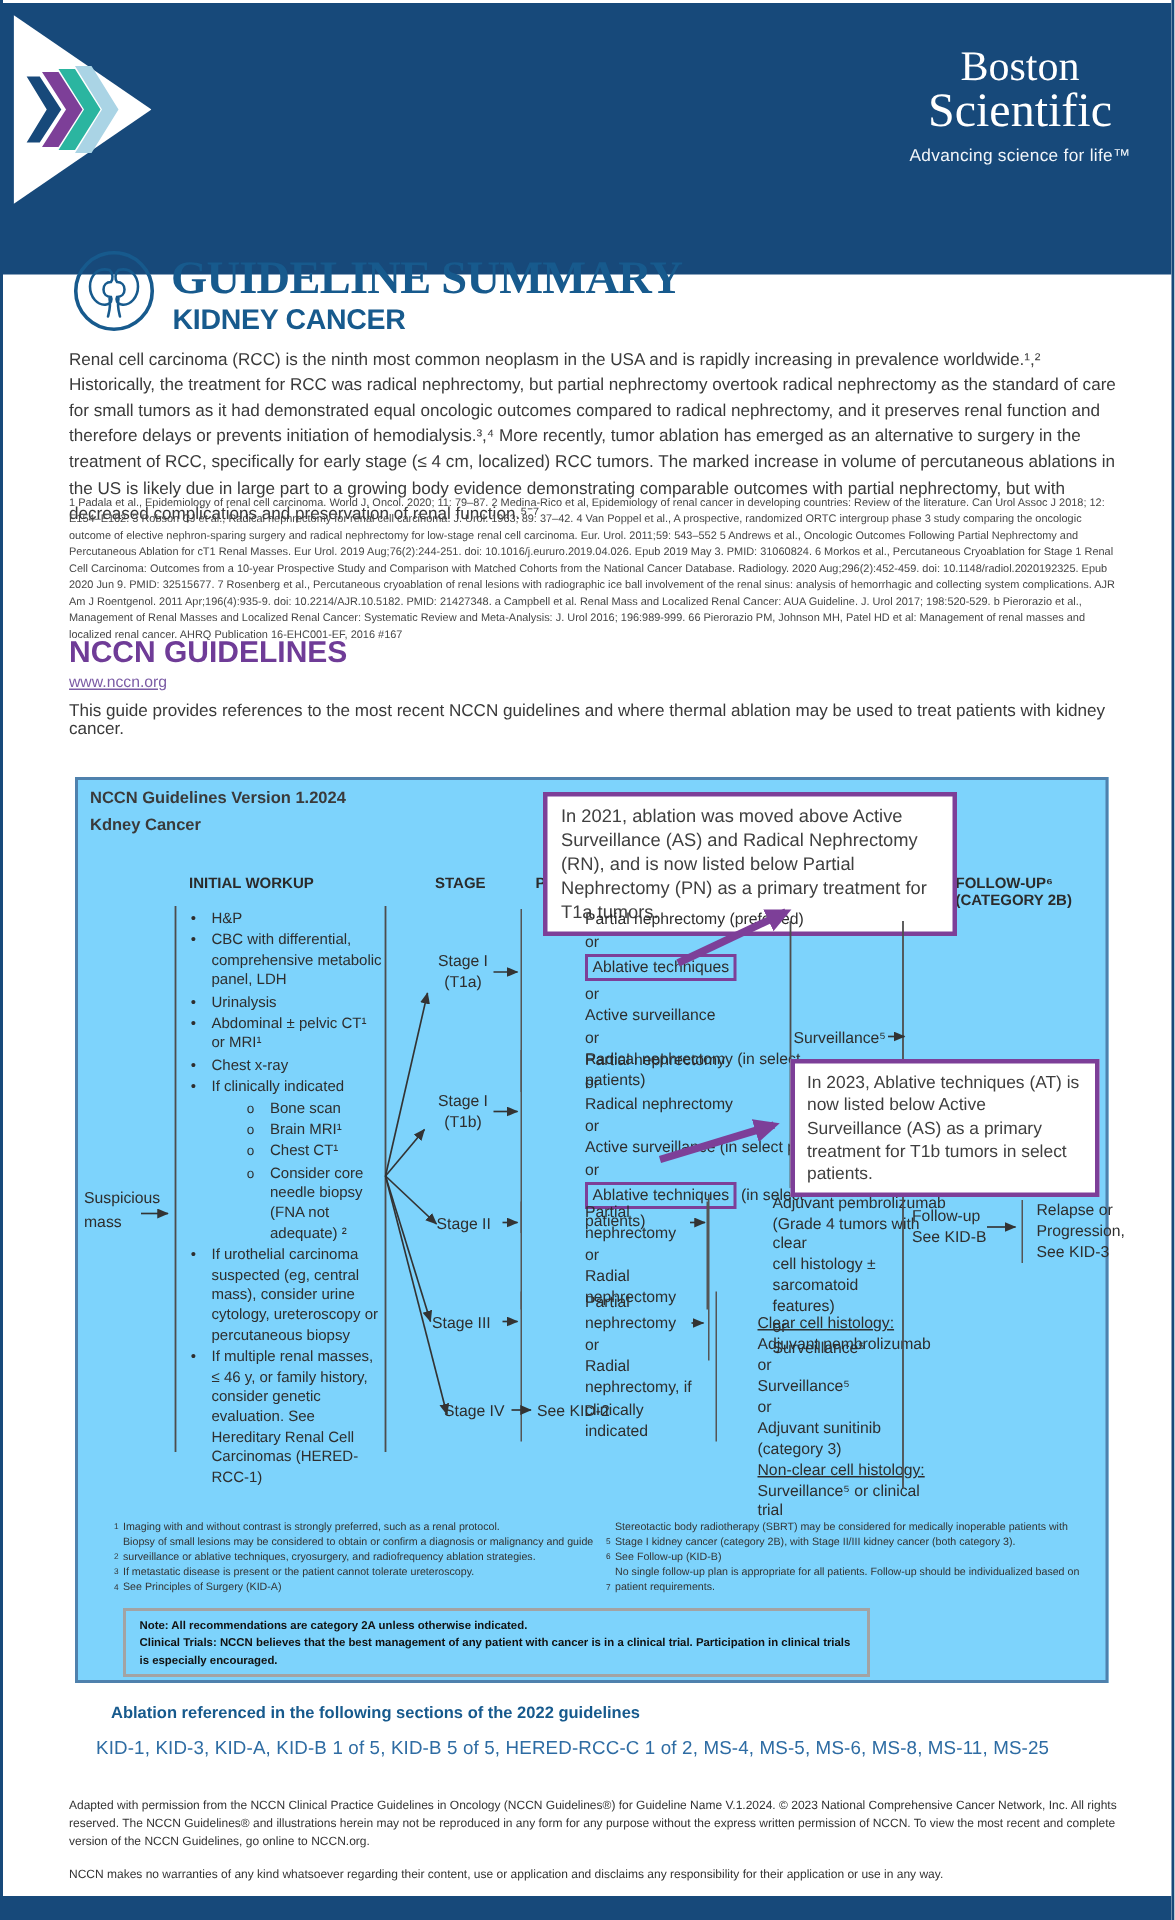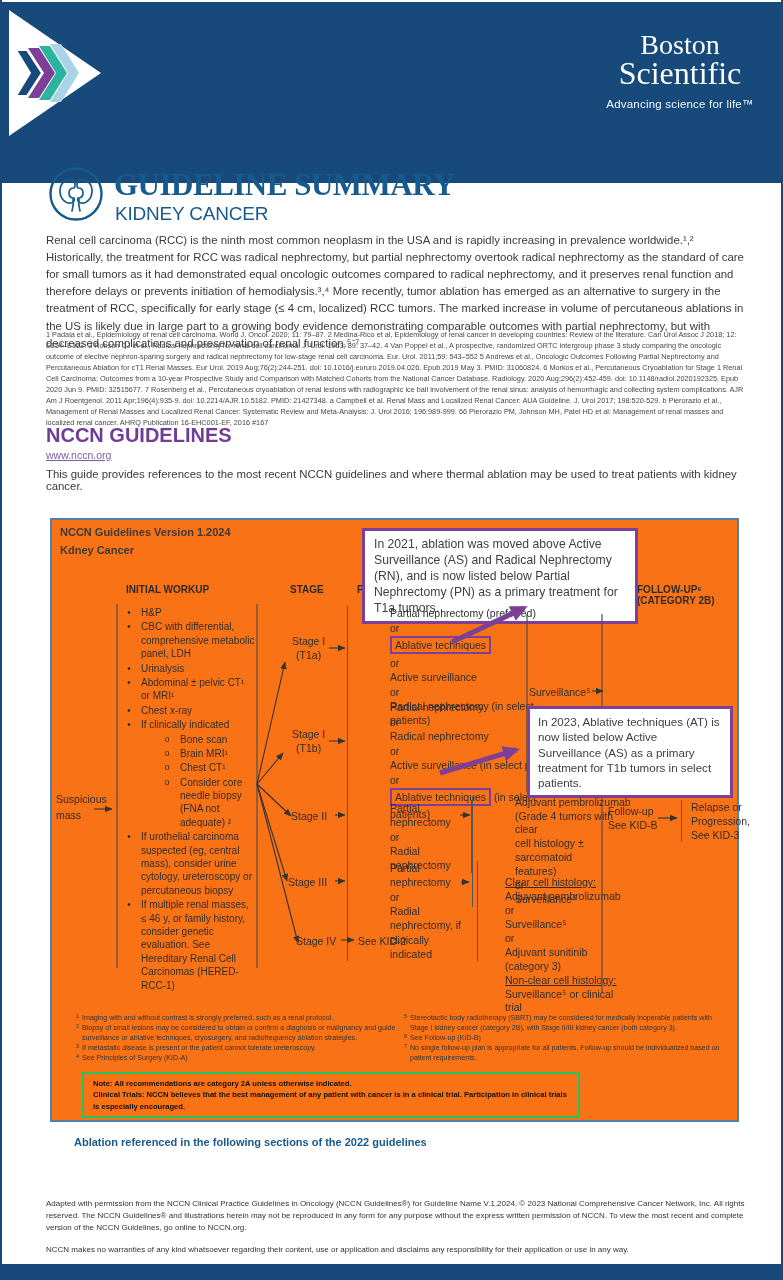--- a/index.html
+++ b/index.html
@@ -13,30 +13,30 @@
        clip-path:polygon(0 0,100% 50%,0 100%);}
   .chev{position:absolute;left:12px;top:40px;}
   .logo{position:absolute;right:16px;top:30px;width:170px;text-align:center;color:#fff;}
   .logo .l1{font-family:"Liberation Serif",serif;font-size:28px;line-height:26px;}
   .logo .l2{font-family:"Liberation Serif",serif;font-size:32px;line-height:30px;}
   .tagline{margin-top:10px;font-size:11.5px;font-weight:400;letter-spacing:.2px;color:#f2f6fa;}
   
   .kicon{left:46px;top:166px;}
   .h1{left:112px;top:167px;font-family:"Liberation Serif",serif;font-weight:bold;
       font-size:31px;letter-spacing:-.5px;color:#175a8d;}
-  .h2{left:113px;top:203px;font-size:19px;font-weight:normal;color:#175a8d;letter-spacing:-.2px;}
+  .h2{left:113px;top:203px;font-size:19px;font-weight:bold;color:#175a8d;letter-spacing:-.2px;}
   
   .intro{left:44px;top:232px;width:704px;font-size:11.4px;line-height:1.5;color:#3a3a3a;}
   .refs{left:44px;top:330px;width:704px;font-size:7.3px;line-height:1.5;color:#474747;}
   .nccnh{left:44px;top:424px;font-size:20px;font-weight:bold;color:#6f3c97;}
   .nccnl{left:44px;top:449px;font-size:10.5px;color:#7b5ca5;text-decoration:underline;cursor:pointer;}
   .nccnd{left:44px;top:468px;width:704px;font-size:11.4px;color:#3a3a3a;}
   
   .fc{left:48px;top:518px;width:689px;height:604px;border:2px solid #4f81ad;box-sizing:border-box;
-      background:#f97316;font-size:10.5px;color:#2e2e2e;}
+      background:#7dd3fc;font-size:10.5px;color:#2e2e2e;}
   .fc .abs{position:absolute;}
   .vtitle{left:8px;top:6px;font-size:11px;font-weight:bold;color:#3a3a3a;}
   .vsub{left:8px;top:24px;font-size:11px;font-weight:bold;color:#3a3a3a;}
   .colh{font-size:10px;font-weight:bold;color:#2b2b2b;}
   .prel{white-space:pre-line;}
   .callout{border:3px solid #7d3f98;background:#fff;color:#3f3f3f;box-sizing:border-box;}
   .c1{left:310px;top:8px;width:276px;padding:5px 9px;font-size:12.2px;line-height:1.32;}
   .c2{left:475px;top:186px;width:206px;padding:5px 8px;font-size:11.6px;line-height:1.32;z-index:5;}
   .wlist{left:72px;top:86px;width:131px;font-size:10px;line-height:1.34;}
   .wi{display:flex;margin-bottom:1px;}
@@ -44,23 +44,23 @@
   .wi.sub{padding-left:38px;}
   .wi.sub .mk{margin-right:8px;font-size:9px;}
   .susp{left:4px;top:272px;font-size:10.5px;line-height:1.5;}
   .stg{font-size:10.5px;line-height:1.35;}
   .blk{font-size:10.5px;line-height:1.34;}
   .bl{border-left:1.3px solid #555;padding-left:9px;}
   .br{border-right:1.3px solid #555;padding-right:6px;}
   .fl{margin:0 0 .5px 0;padding-left:33px;}
   .fl.u{text-decoration:underline;}
   .abox{display:inline-block;border:2.5px solid #7d3f98;padding:0 3px;margin:1px 0;}
-  .fn{display:flex;font-size:7.1px;line-height:1.42;color:#333;}
+  .fn{display:flex;font-size:7.1px;line-height:1.42;color:#333;align-items:flex-end;}
   .fn sup{flex:none;width:6px;font-size:5.5px;}
-  .notebox{left:30px;top:552px;width:498px;border:2px solid #22c55e;padding:4px 9px;
+  .notebox{left:30px;top:552px;width:498px;border:2px solid #a3a3a3;padding:4px 9px;
            font-size:7.6px;line-height:1.5;font-weight:bold;color:#111;box-sizing:border-box;}
   
   .ablh{left:72px;top:1136px;font-size:11px;font-weight:bold;color:#175a8d;}
   .ablsec{left:62px;top:1158px;font-size:12.5px;color:#2e6ca3;letter-spacing:.1px;}
   .legal{left:44px;top:1198px;width:706px;font-size:8px;line-height:1.5;color:#333;}
   .legal2{left:44px;top:1244px;width:706px;font-size:8px;line-height:1.5;color:#333;}
   .footbar{position:absolute;left:0;bottom:0;width:100%;height:16px;background:#17497a;}
 </style>
 </head>
 <body>
@@ -309,16 +309,17 @@
         </div>
       </div>
 
     <div class="abs notebox">
       <div>Note: All recommendations are category 2A unless otherwise indicated.</div>
       <div>Clinical Trials: NCCN believes that the best management of any patient with cancer is in a clinical trial. Participation in clinical trials is especially encouraged.</div>
     </div>
   </div>
 
   <div class="abs ablh">Ablation referenced in the following sections of the 2022 guidelines</div>
+  <div class="abs ablsec">KID-1, KID-3, KID-A, KID-B 1 of 5, KID-B 5 of 5, HERED-RCC-C 1 of 2, MS-4, MS-5, MS-6, MS-8, MS-11, MS-25</div>
   <div class="abs legal">Adapted with permission from the NCCN Clinical Practice Guidelines in Oncology (NCCN Guidelines®) for Guideline Name V.1.2024. © 2023 National Comprehensive Cancer Network, Inc. All rights reserved. The NCCN Guidelines® and illustrations herein may not be reproduced in any form for any purpose without the express written permission of NCCN. To view the most recent and complete version of the NCCN Guidelines, go online to NCCN.org.</div>
   <div class="abs legal2">NCCN makes no warranties of any kind whatsoever regarding their content, use or application and disclaims any responsibility for their application or use in any way.</div>
   <div class="footbar"></div>
 </div>
 
 </body></html>

